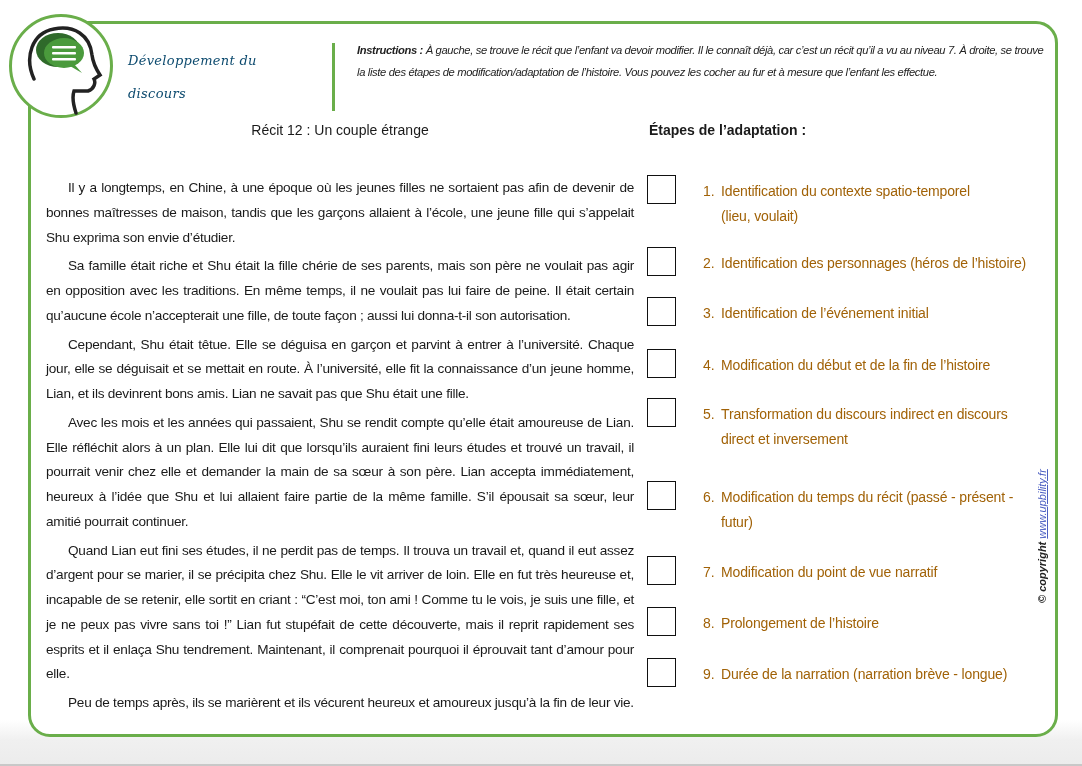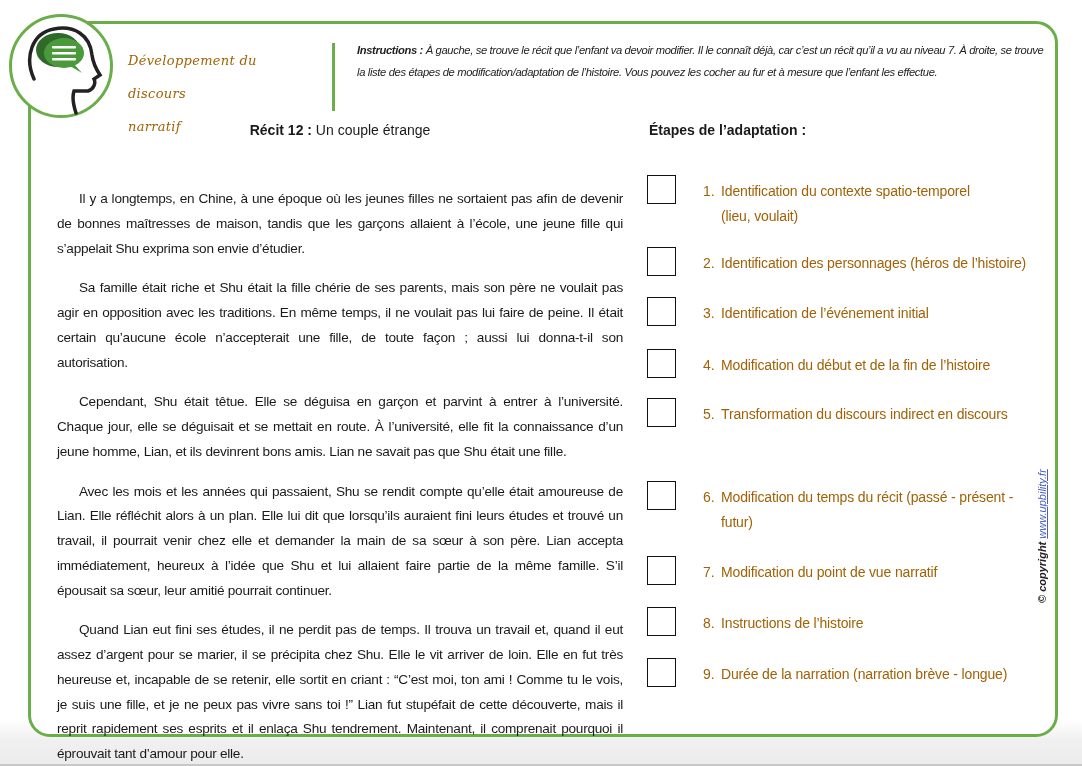--- a/index.html
+++ b/index.html
@@ -16,40 +16,40 @@
     background: #fff;
   }
   .logo-circle {
     position: absolute; left: 9px; top: 14px; width: 104px; height: 104px;
     border: 3px solid #6aae4a; border-radius: 50%; background: #fff; box-sizing: border-box;
   }
   .logo-circle svg { position: absolute; left: 0; top: 0; }
   .header-title {
     position: absolute; left: 128px; top: 44px; width: 190px;
     font-family: "DejaVu Serif", serif; font-style: italic; font-size: 13px;
-    line-height: 33px; color: #a16207; letter-spacing: 0.3px;
+    line-height: 33px; color: #0c4a6e; letter-spacing: 0.3px;
   }
   .header-divider { position: absolute; left: 332px; top: 43px; width: 3px; height: 68px; background: #6aae4a; }
   .instructions {
     position: absolute; left: 357px; top: 39px; width: 690px;
     font-style: italic; font-size: 11.2px; line-height: 22px; color: #222;
     letter-spacing: -0.35px;
   }
   .instructions b { font-weight: bold; }
   .story-title {
     position: absolute; left: 42px; top: 122px; width: 596px; text-align: center;
     font-size: 14px; color: #1a1a1a;
   }
-  .story-title b { font-weight: bold; }
+  .story-title b { font-weight: normal; }
   .story {
     position: absolute; left: 42px; top: 172px; width: 596px;
     font-size: 13.6px; line-height: 24.75px; text-align: justify; color: #1a1a1a;
     letter-spacing: -0.25px;
   }
-  .story p { margin: 15px; text-indent: 22px; }
+  .story p { margin: 4px; text-indent: 22px; }
   .steps-title {
     position: absolute; left: 649px; top: 122px; font-size: 14px; font-weight: bold; color: #1a1a1a;
   }
   .step { position: absolute; left: 647px; }
   .step .box {
     position: absolute; left: 0; top: 0; width: 29px; height: 29px;
     border: 1.3px solid #111; box-sizing: border-box; background: #fff; cursor: pointer;
   }
   .step .label {
     position: absolute; left: 56px; top: 4px; width: 360px;
@@ -81,21 +81,20 @@
     <ellipse cx="52" cy="36" rx="20" ry="15" fill="#4a9a3c"></ellipse>
     <path d="M62 47 L70 56 L58 49 Z" fill="#4a9a3c"></path>
     <rect x="40" y="29" width="24" height="2.5" fill="#fff" rx="1"></rect>
     <rect x="40" y="35" width="24" height="2.5" fill="#fff" rx="1"></rect>
     <rect x="40" y="41" width="24" height="2.5" fill="#fff" rx="1"></rect>
   </svg>
 </div>
 
 <div class="header-title">
   <div>Développement du discours</div>
-  <div>narratif</div>
 </div>
 
 <div class="header-divider"></div>
 
 <div class="instructions"><b>Instructions :</b><span> À gauche, se trouve le récit que l’enfant va devoir modifier. Il le connaît déjà, car c’est un récit qu’il a vu au niveau 7. À droite, se trouve la liste des étapes de modification/adaptation de l’histoire. Vous pouvez les cocher au fur et à mesure que l’enfant les effectue.</span></div>
 
 <div class="story-title"><b>Récit 12 :</b><span> Un couple étrange</span></div>
 
 <div class="story">
   <p>Il y a longtemps, en Chine, à une époque où les jeunes filles ne sortaient pas afin de devenir de bonnes maîtresses de maison, tandis que les garçons allaient à l’école, une jeune fille qui s’appelait Shu exprima son envie d’étudier.</p>
@@ -123,36 +122,36 @@
   <div class="label"><span class="num">3.</span><span>Identification de l’événement initial</span></div>
 </div>
 
 <div class="step" style="top:349px">
   <div class="box"></div>
   <div class="label"><span class="num">4.</span><span>Modification du début et de la fin de l’histoire</span></div>
 </div>
 
 <div class="step" style="top:398px">
   <div class="box"></div>
-  <div class="label"><span class="num">5.</span><span>Transformation du discours indirect en discours</span></div>
+  <div class="label"><span class="num">5.</span><span>Transformation du discours indirect en discours</span><span class="cont">direct et inversement</span></div>
 </div>
 
 <div class="step" style="top:481px">
   <div class="box"></div>
   <div class="label"><span class="num">6.</span><span>Modification du temps du récit (passé - présent -</span><span class="cont">futur)</span></div>
 </div>
 
 <div class="step" style="top:556px">
   <div class="box"></div>
   <div class="label"><span class="num">7.</span><span>Modification du point de vue narratif</span></div>
 </div>
 
 <div class="step" style="top:607px">
   <div class="box"></div>
-  <div class="label"><span class="num">8.</span><span>Instructions de l’histoire</span></div>
+  <div class="label"><span class="num">8.</span><span>Prolongement de l’histoire</span></div>
 </div>
 
 <div class="step" style="top:658px">
   <div class="box"></div>
   <div class="label"><span class="num">9.</span><span>Durée de la narration (narration brève - longue)</span></div>
 </div>
 
 <div class="copyright"><b>© copyright</b> <a>www.upbility.fr</a></div>
 
 </body></html>

